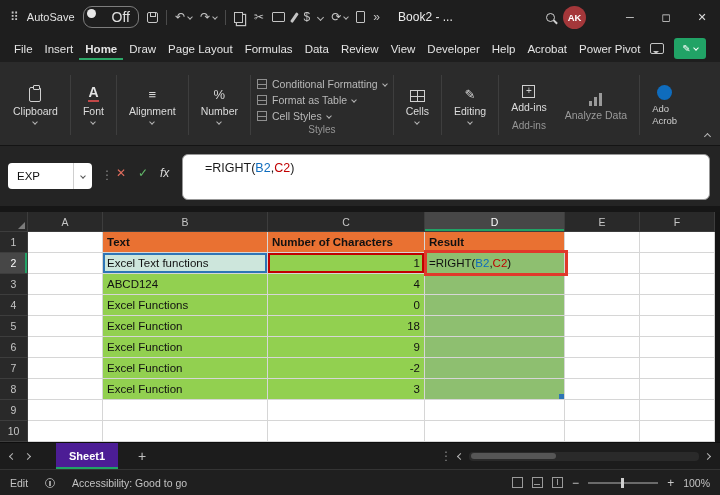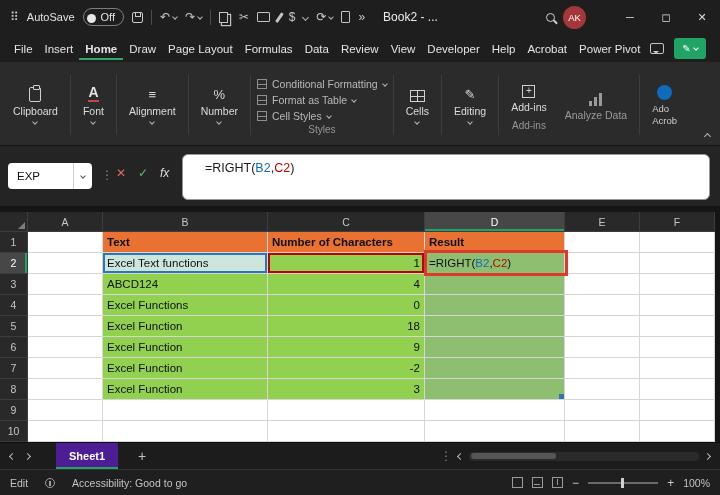--- a/index.html
+++ b/index.html
@@ -2,42 +2,42 @@
 <html><head>
 <meta charset="utf-8">
 <style>
   *{box-sizing:border-box;margin:0;padding:0}
   body{width:720px;height:495px;background:#191919;font-family:"Liberation Sans",sans-serif;overflow:hidden}
   .app{display:flex;flex-direction:column;width:720px;height:495px}
 
   
   .titlebar{height:34px;background:#1e1e1e;display:flex;align-items:center;gap:8px;padding:0 0 0 10px;color:#d6d6d6;flex:none}
   .glyph{font-size:12px;color:#c6c6c6;line-height:1}
-  .toggle{display:flex;align-items:flex-end;gap:5px;border:1px solid #7d7d7d;border-radius:9px;padding:2px 8px 2px 3px;font-size:11px;color:#e0e0e0}
+  .toggle{display:flex;align-items:flex-start;gap:16px;border:1px solid #7d7d7d;border-radius:9px;padding:2px 8px 2px 3px;font-size:14px;color:#e0e0e0}
   .knob{width:9px;height:9px;border-radius:50%;background:#e8e8e8}
   .tlabel{font-size:11px;color:#e2e2e2}
   .sep{width:1px;height:15px;background:#4b4b4b}
   .chv{display:inline-block;width:5px;height:5px;border-right:1.3px solid #b5b5b5;border-bottom:1.3px solid #b5b5b5;transform:rotate(45deg)}
   .chv.tiny{width:4px;height:4px}
   .chv.up{transform:rotate(-135deg)}
   .chv.left{transform:rotate(135deg)}
   .chv.right{transform:rotate(-45deg)}
   .chv.dark{border-color:#555}
   .chv.white{border-color:#fff}
   .ifloppy{width:11px;height:11px;border:1.4px solid #c9c9c9;border-radius:2px;position:relative;display:inline-block}
   .ifloppy::after{content:'';position:absolute;left:2px;top:0;width:4px;height:3.5px;border:1px solid #c9c9c9;border-top:none}
   .icopy{width:9px;height:11px;border:1.2px solid #c4c4c4;display:inline-block;box-shadow:2.5px 2.5px 0 -0.5px #1e1e1e,2.5px 2.5px 0 0.7px #c4c4c4;margin-right:3px}
   .iimg{width:13px;height:10px;border:1.2px solid #c4c4c4;border-radius:1px;display:inline-block}
   .ibrush{width:2.5px;height:11px;background:#c4c4c4;transform:rotate(35deg);border-radius:1px;display:inline-block}
   .ibox{width:9px;height:12px;border:1.2px solid #c4c4c4;border-radius:1px;display:inline-block}
   .isearch{position:relative;width:9px;height:9px;border:1.5px solid #d0d0d0;border-radius:50%;display:inline-block}
   .isearch::after{content:'';position:absolute;width:5px;height:1.5px;background:#d0d0d0;transform:rotate(45deg);right:-4px;bottom:-2px}
   .title{font-size:12px;color:#ececec;white-space:nowrap;margin-left:10px}
   .pair{display:flex;align-items:center;gap:3px}
-  .avatar{width:23px;height:23px;border-radius:50%;background:#a4373a;color:#fff;font-size:9.5px;font-weight:normal;display:flex;align-items:center;justify-content:center}
+  .avatar{width:23px;height:23px;border-radius:50%;background:#a4373a;color:#fff;font-size:9.5px;font-weight:bold;display:flex;align-items:center;justify-content:center}
   .win{display:flex;margin-left:18px}
   .winbtn{width:36px;height:34px;display:flex;align-items:center;justify-content:center;font-size:11px;color:#dcdcdc}
   .tspacer{flex:1}
 
   
   .menubar{height:28px;background:#1e1e1e;display:flex;align-items:center;padding:0 8px;flex:none}
   .menu-item{padding:6px 6px 5px;font-size:11.5px;color:#e4e4e4;white-space:nowrap}
   .menu-item.active{font-weight:bold;box-shadow:inset 0 -2px 0 #2da969}
   .menu-right{margin-left:auto;display:flex;align-items:center;gap:10px;padding-right:6px}
   .icomment{width:14px;height:11px;border:1.3px solid #c4c4c4;border-radius:2px;position:relative;display:inline-block}

